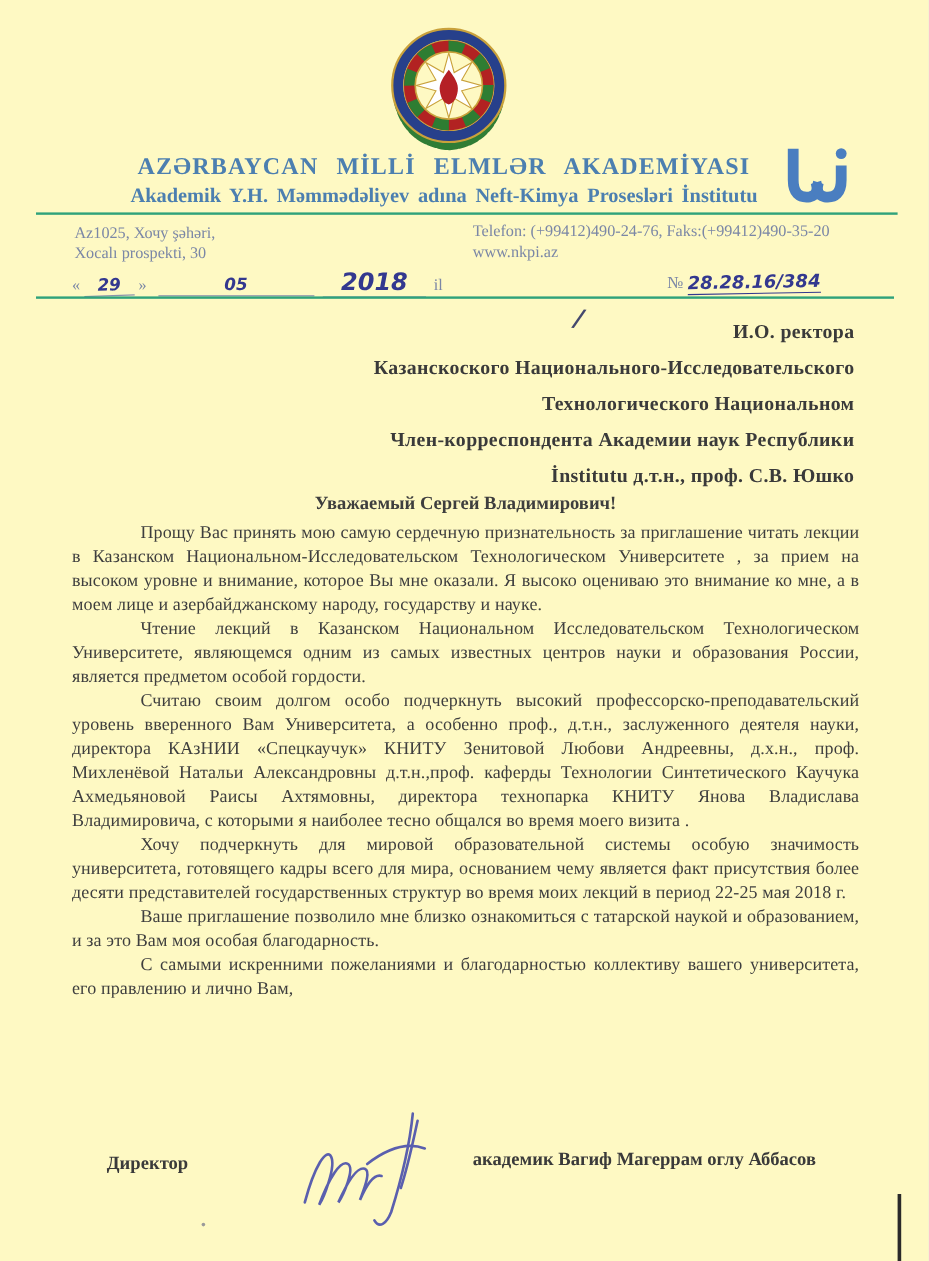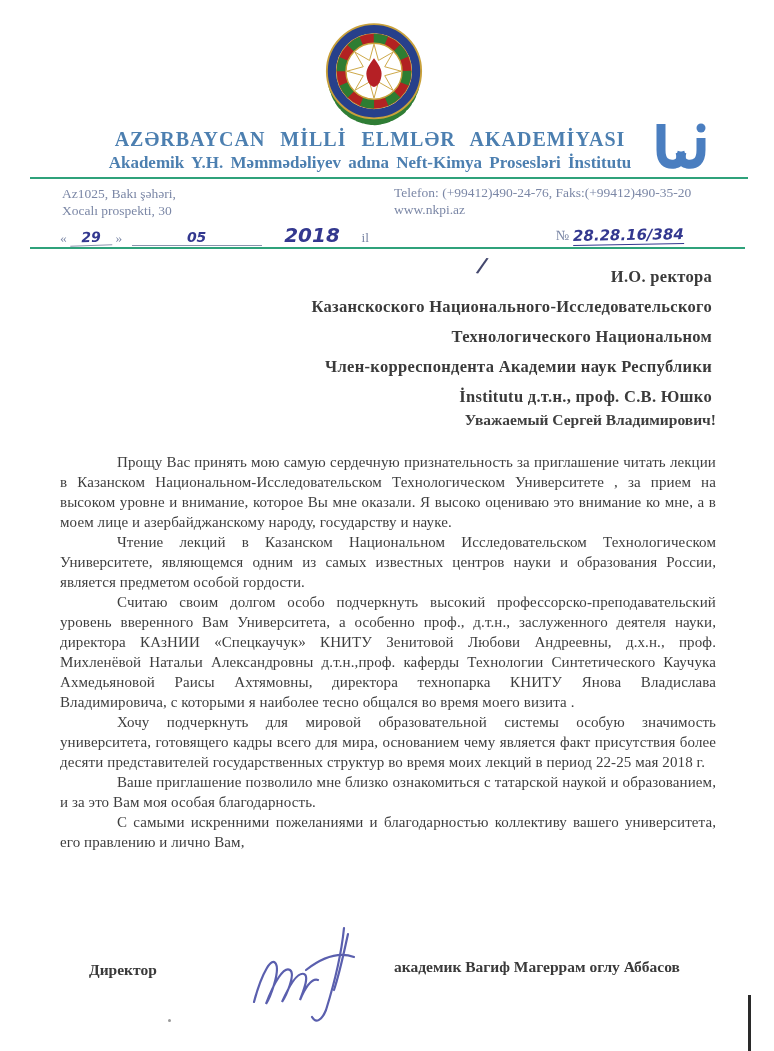--- a/index.html
+++ b/index.html
@@ -1,20 +1,20 @@
 <!DOCTYPE html>
 <html><head>
 <meta charset="utf-8">
 <style>
   html,body{margin:0;padding:0;background:#e8e8e6;}
   .page{
     position:relative;
     width:774px;height:1051px;
     margin:0 auto;
-    background:#ffffff;
+    background:#fef9c3;
     overflow:hidden;
     font-family:"Liberation Serif","DejaVu Serif",serif;
   }
   
   .emblem{position:absolute;left:316px;top:18px;width:116px;height:112px;}
   .hdr-title{
     position:absolute;left:40px;top:128px;width:660px;
     text-align:center;font-weight:bold;font-size:20px;
     color:#4c7fb0;letter-spacing:1px;word-spacing:9px;
   }
@@ -50,21 +50,21 @@
   }
   .slash{
     position:absolute;left:479px;top:253px;font-size:20px;
     color:#44486e;transform:rotate(8deg);font-family:"DejaVu Sans",sans-serif;
   }
   
   .body{
     position:absolute;left:60px;top:410px;width:656px;
     font-size:15px;line-height:20px;color:#3e3e3e;
   }
-  .salutation{text-align:right;font-weight:bold;font-size:15.5px;margin:0 0 22px 0;}
+  .salutation{text-align:center;font-weight:bold;font-size:15.5px;margin:0 0 4px 0;}
   .body p{margin:0;text-align:justify;text-indent:57px;letter-spacing:.1px;}
   
   .sig-title{position:absolute;left:89px;top:961px;font-weight:bold;font-size:15.5px;color:#3a3a3a;}
   .sig-name{position:absolute;left:394px;top:958px;font-weight:bold;font-size:15.5px;color:#3a3a3a;}
   .sig-graphic{position:absolute;left:248px;top:924px;width:130px;height:100px;}
   
   .edge-line{position:absolute;left:748px;top:995px;width:3px;height:56px;background:#2a2a2a;}
   .dot{position:absolute;left:168px;top:1019px;width:3px;height:3px;background:#9a9a9a;border-radius:50%;}
 </style>
 </head>
@@ -89,21 +89,21 @@
 
   <svg class="nkpi-logo" viewBox="0 0 70 58">
     <path d="M16,2 L16,28 Q16,44 30,42 Q38,40 35,30" fill="none" stroke="#4a7ec0" stroke-width="9"></path>
     <path d="M56,16 L56,28 Q56,44 42,42 Q34,40 37,30" fill="none" stroke="#4a7ec0" stroke-width="9"></path>
     <circle cx="56" cy="6" r="4.5" fill="#4a7ec0"></circle>
   </svg>
 
   <div class="rule rule1"></div>
 
   <div class="addr print">
-    <div>Az1025,  Bakı şəhəri,</div>
+    <div>Az1025,  Хочу şəhəri,</div>
     <div>Xocalı prospekti, 30</div>
   </div>
 
   <div class="contacts print">
     <div>Telefon: (+99412)490-24-76,   Faks:(+99412)490-35-20</div>
     <div>www.nkpi.az</div>
   </div>
 
   <div class="date-row">
     <span class="print">«</span>

